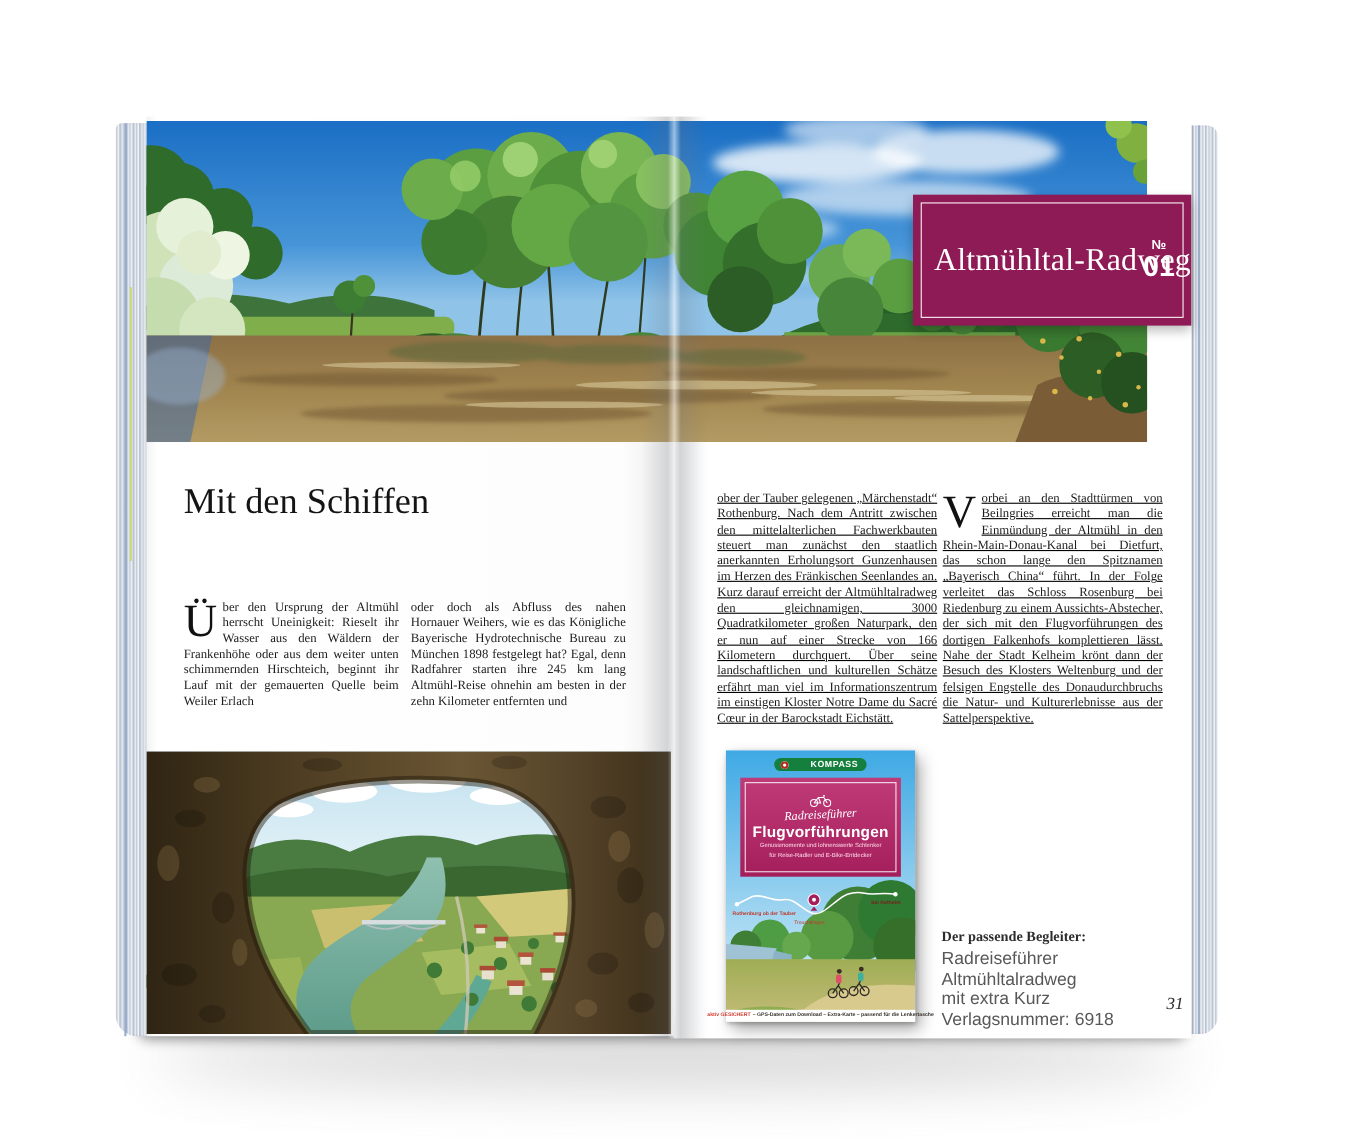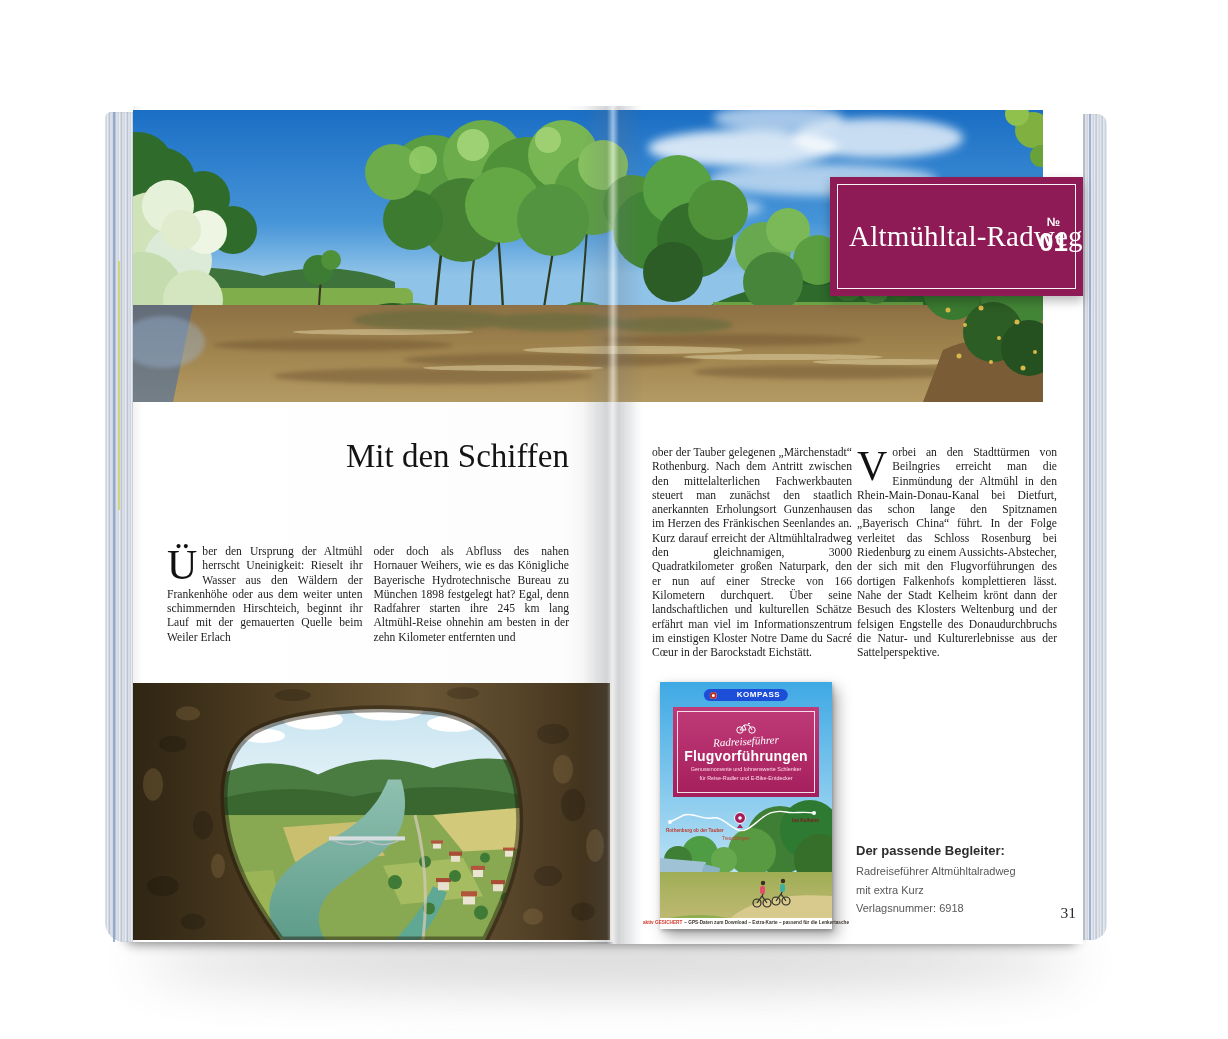--- a/index.html
+++ b/index.html
@@ -41,62 +41,62 @@
           box-shadow:0 5px 10px rgba(0,0,0,.28);}
   .banner-border{position:absolute;inset:7px;border:1px solid rgba(255,255,255,.95);}
   .banner-title{position:absolute;left:19px;top:0;bottom:0;right:58px;display:flex;align-items:center;
     color:#fff;font-size:29px;letter-spacing:.2px;white-space:nowrap;}
   .banner-num{position:absolute;right:15px;top:50%;transform:translateY(-54%);text-align:center;color:#fff;
     font-family:"Liberation Sans","DejaVu Sans",sans-serif;line-height:1;}
   .banner-num .no{display:block;font-size:12px;font-weight:bold;margin-bottom:1px;}
   .banner-num .num{display:block;font-size:26px;font-weight:bold;}
 
   
-  .heading{left:167px;top:437px;width:402px;text-align:right;color:#141414;
+  .heading{left:167px;top:437px;width:402px;color:#141414;
     font-size:33px;line-height:39px;z-index:20;}
   .cols{display:flex;z-index:20;}
   .cols-left{left:167px;top:545px;width:402px;gap:11px;}
-  .cols-right{left:652px;top:446px;width:412px;gap:5px;}
+  .cols-right{left:652px;top:446px;width:412px;gap:5px;text-decoration:underline;}
   .col{width:196px;font-size:11.6px;line-height:14.3px;text-align:justify;color:#1c1c1c;}
   .cols-right .col{width:200px;}
   .dropcap{float:left;font-size:42px;line-height:35px;padding:3px 5px 0 0;color:#111;}
 
   
   .photo-bottom{left:133px;top:683px;width:477px;height:257px;overflow:hidden;z-index:10;}
   .photo-bottom svg{width:100%;height:100%;}
 
   
   .cover{left:660px;top:682px;width:172px;height:247px;background:#fff;z-index:20;
     box-shadow:5px 7px 14px rgba(0,0,0,.35),1px 2px 4px rgba(0,0,0,.25);}
   .cover-art{position:absolute;inset:0;}
   .kompass-pill{position:absolute;top:7px;left:50%;transform:translateX(-50%);
-    background:#1d4ed8;border-radius:8px;padding:2px 8px 2px 6px;display:flex;align-items:center;gap:20px;
+    background:#15803d;border-radius:8px;padding:2px 8px 2px 6px;display:flex;align-items:center;gap:20px;
     color:#fff;font:bold 8px/1 "Liberation Sans","DejaVu Sans",sans-serif;letter-spacing:.5px;}
   .k-dot{width:7px;height:7px;border-radius:50%;background:#fff;box-shadow:inset 0 0 0 2px #b52d20;}
   .cover-panel{position:absolute;left:13px;right:13px;top:25px;height:90px;
     background:linear-gradient(180deg,#bf3b78 0%,#a51e5c 100%);}
   .panel-border{position:absolute;inset:4px;border:1px solid rgba(255,255,255,.85);}
   .panel-inner{position:absolute;inset:0;display:flex;flex-direction:column;align-items:center;
     justify-content:center;gap:2px;color:#fff;text-align:center;}
   .cp-series{font-style:italic;font-size:11px;line-height:11px;transform:rotate(-3deg);
     font-family:"Liberation Serif","DejaVu Serif",serif;}
   .cp-title{font:bold 14px/15px "Liberation Sans","DejaVu Sans",sans-serif;letter-spacing:.2px;}
   .cp-sub{font:5.4px/6.6px "Liberation Sans","DejaVu Sans",sans-serif;color:#ffd9e9;}
   .cover-map{position:absolute;left:4px;right:4px;top:120px;height:46px;}
   .cover-footer{position:absolute;left:0;right:0;bottom:0;height:11px;background:#fff;
     display:flex;align-items:center;justify-content:center;gap:2px;white-space:nowrap;
     font:4.7px/1 "Liberation Sans","DejaVu Sans",sans-serif;}
   .f-red{color:#d23b2f;font-weight:bold;}
   .f-dark{color:#38332e;font-weight:bold;}
 
   
   .caption{left:856px;top:843px;width:218px;font-family:"Liberation Sans","DejaVu Sans",sans-serif;z-index:20;}
-  .cap-title{font-size:13px;font-weight:bold;color:#2d2d2d;margin-bottom:4px;}
-  .cap-line{font-size:11px;line-height:18.5px;color:#585858;}
-  .folio{left:1040px;top:904px;width:36px;text-align:right;font-size:15.5px;color:#2a2a2a;z-index:20;}
+  .cap-title{font-size:13px;font-weight:bold;color:#2d2d2d;margin-bottom:4px;font-family:Liberation Serif, serif;}
+  .cap-line{font-size:16px;line-height:18.5px;color:#585858;}
+  .folio{left:1040px;top:904px;width:36px;text-align:right;font-style:italic;font-size:15.5px;color:#2a2a2a;z-index:20;}
 </style>
 </head>
 <body>
 
 <div class="stage">
 
   <div class="abs shadow-soft"></div>
   <div class="abs shadow-hard"></div>
 
   <div class="abs left-stack">

